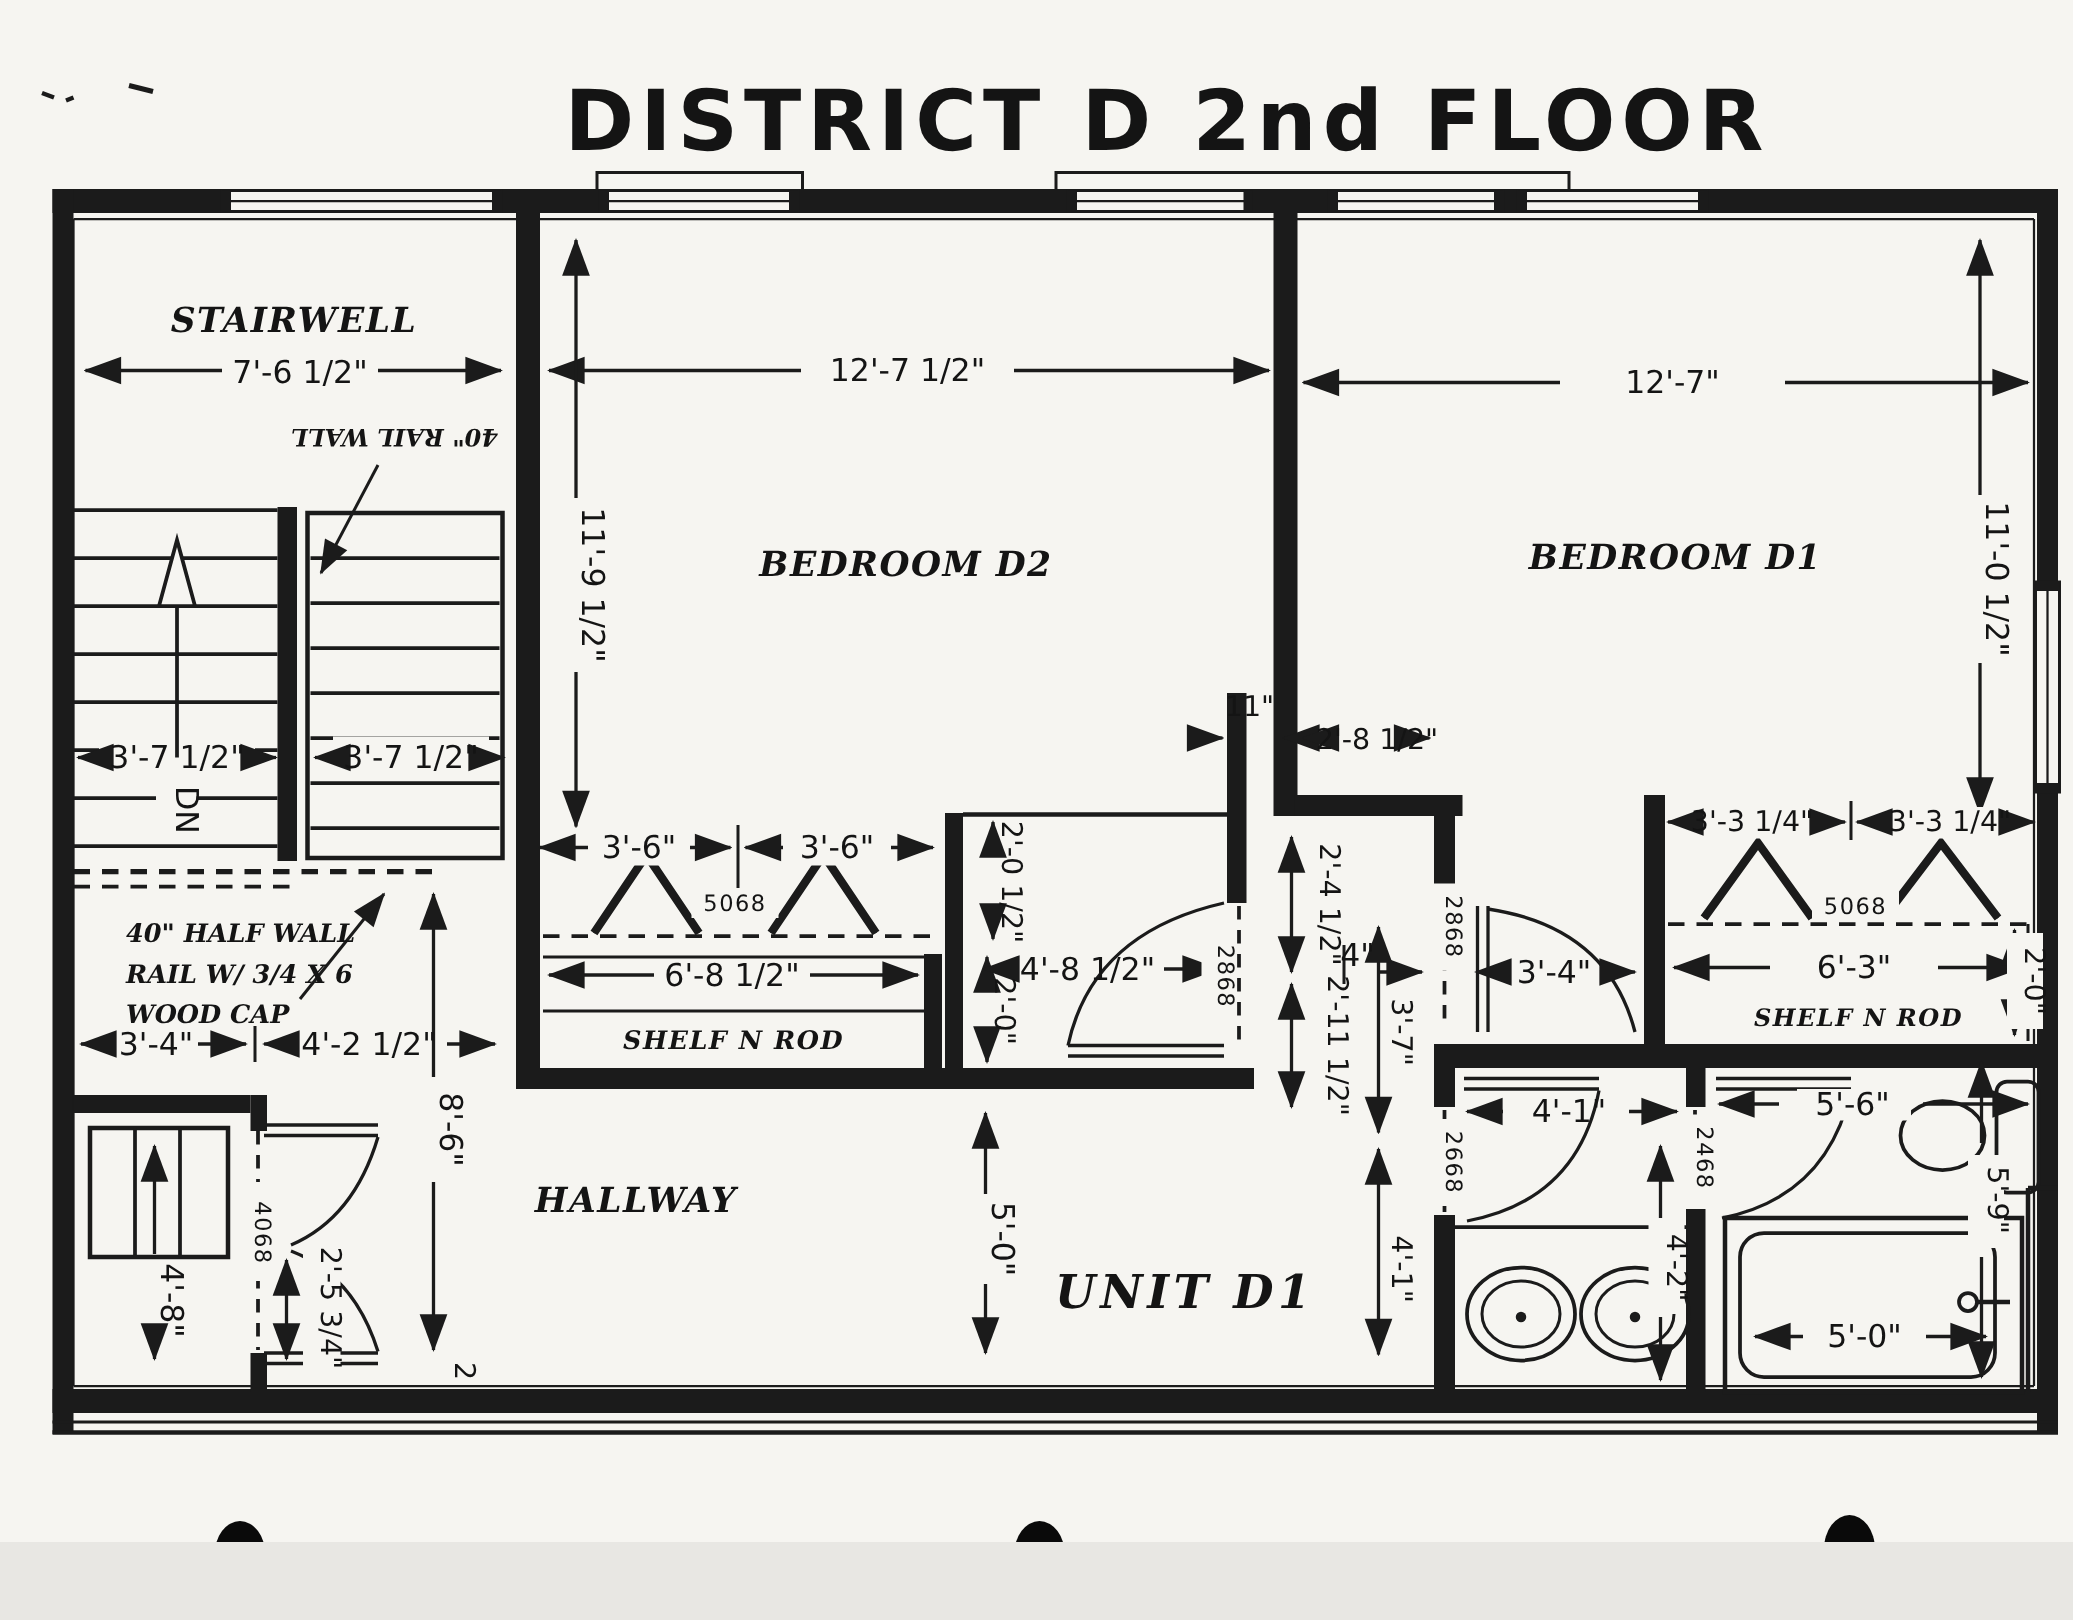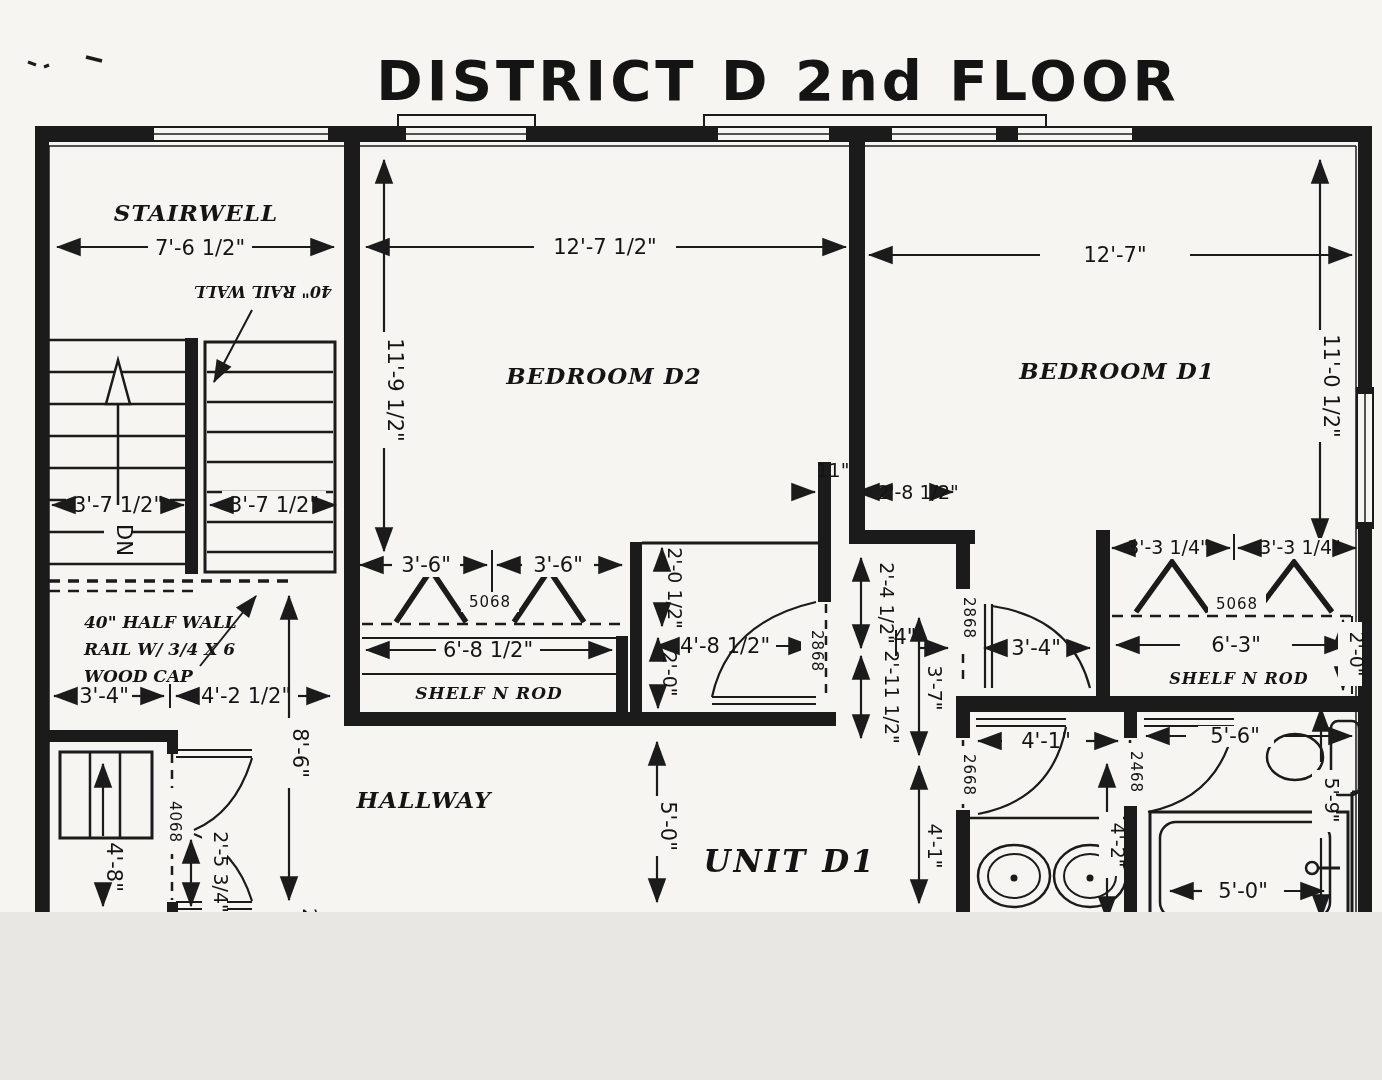--- a/index.html
+++ b/index.html
@@ -1,16 +1,16 @@
 <!DOCTYPE html>
 <html><head>
 <meta charset="utf-8">
 <style>
   html,body{margin:0;padding:0;background:#e8e7e3;}
-  .page{position:relative;width:1382px;height:912px;background:#f6f5f1;overflow:hidden;}
+  .page{position:relative;width:1382px;height:1028px;background:#f6f5f1;overflow:hidden;}
   svg{display:block;}
   svg line, svg path.ln, svg polyline{stroke:#1b1b1b;fill:none;stroke-linecap:butt;}
   svg .dash{stroke-dasharray:11 8;}
   svg .dash2{stroke-dasharray:9 7;}
   text{fill:#141414;}
   .title{font-family:"DejaVu Sans",sans-serif;font-weight:bold;font-size:56px;letter-spacing:4px;}
   .dim{font-family:"DejaVu Sans",sans-serif;font-size:21px;}
   .dimsm{font-family:"DejaVu Sans",sans-serif;font-size:19px;}
   .door{font-family:"DejaVu Sans",sans-serif;font-size:15px;letter-spacing:1px;}
   .room{font-family:"DejaVu Serif",serif;font-style:italic;font-weight:bold;font-size:23px;letter-spacing:1px;}

